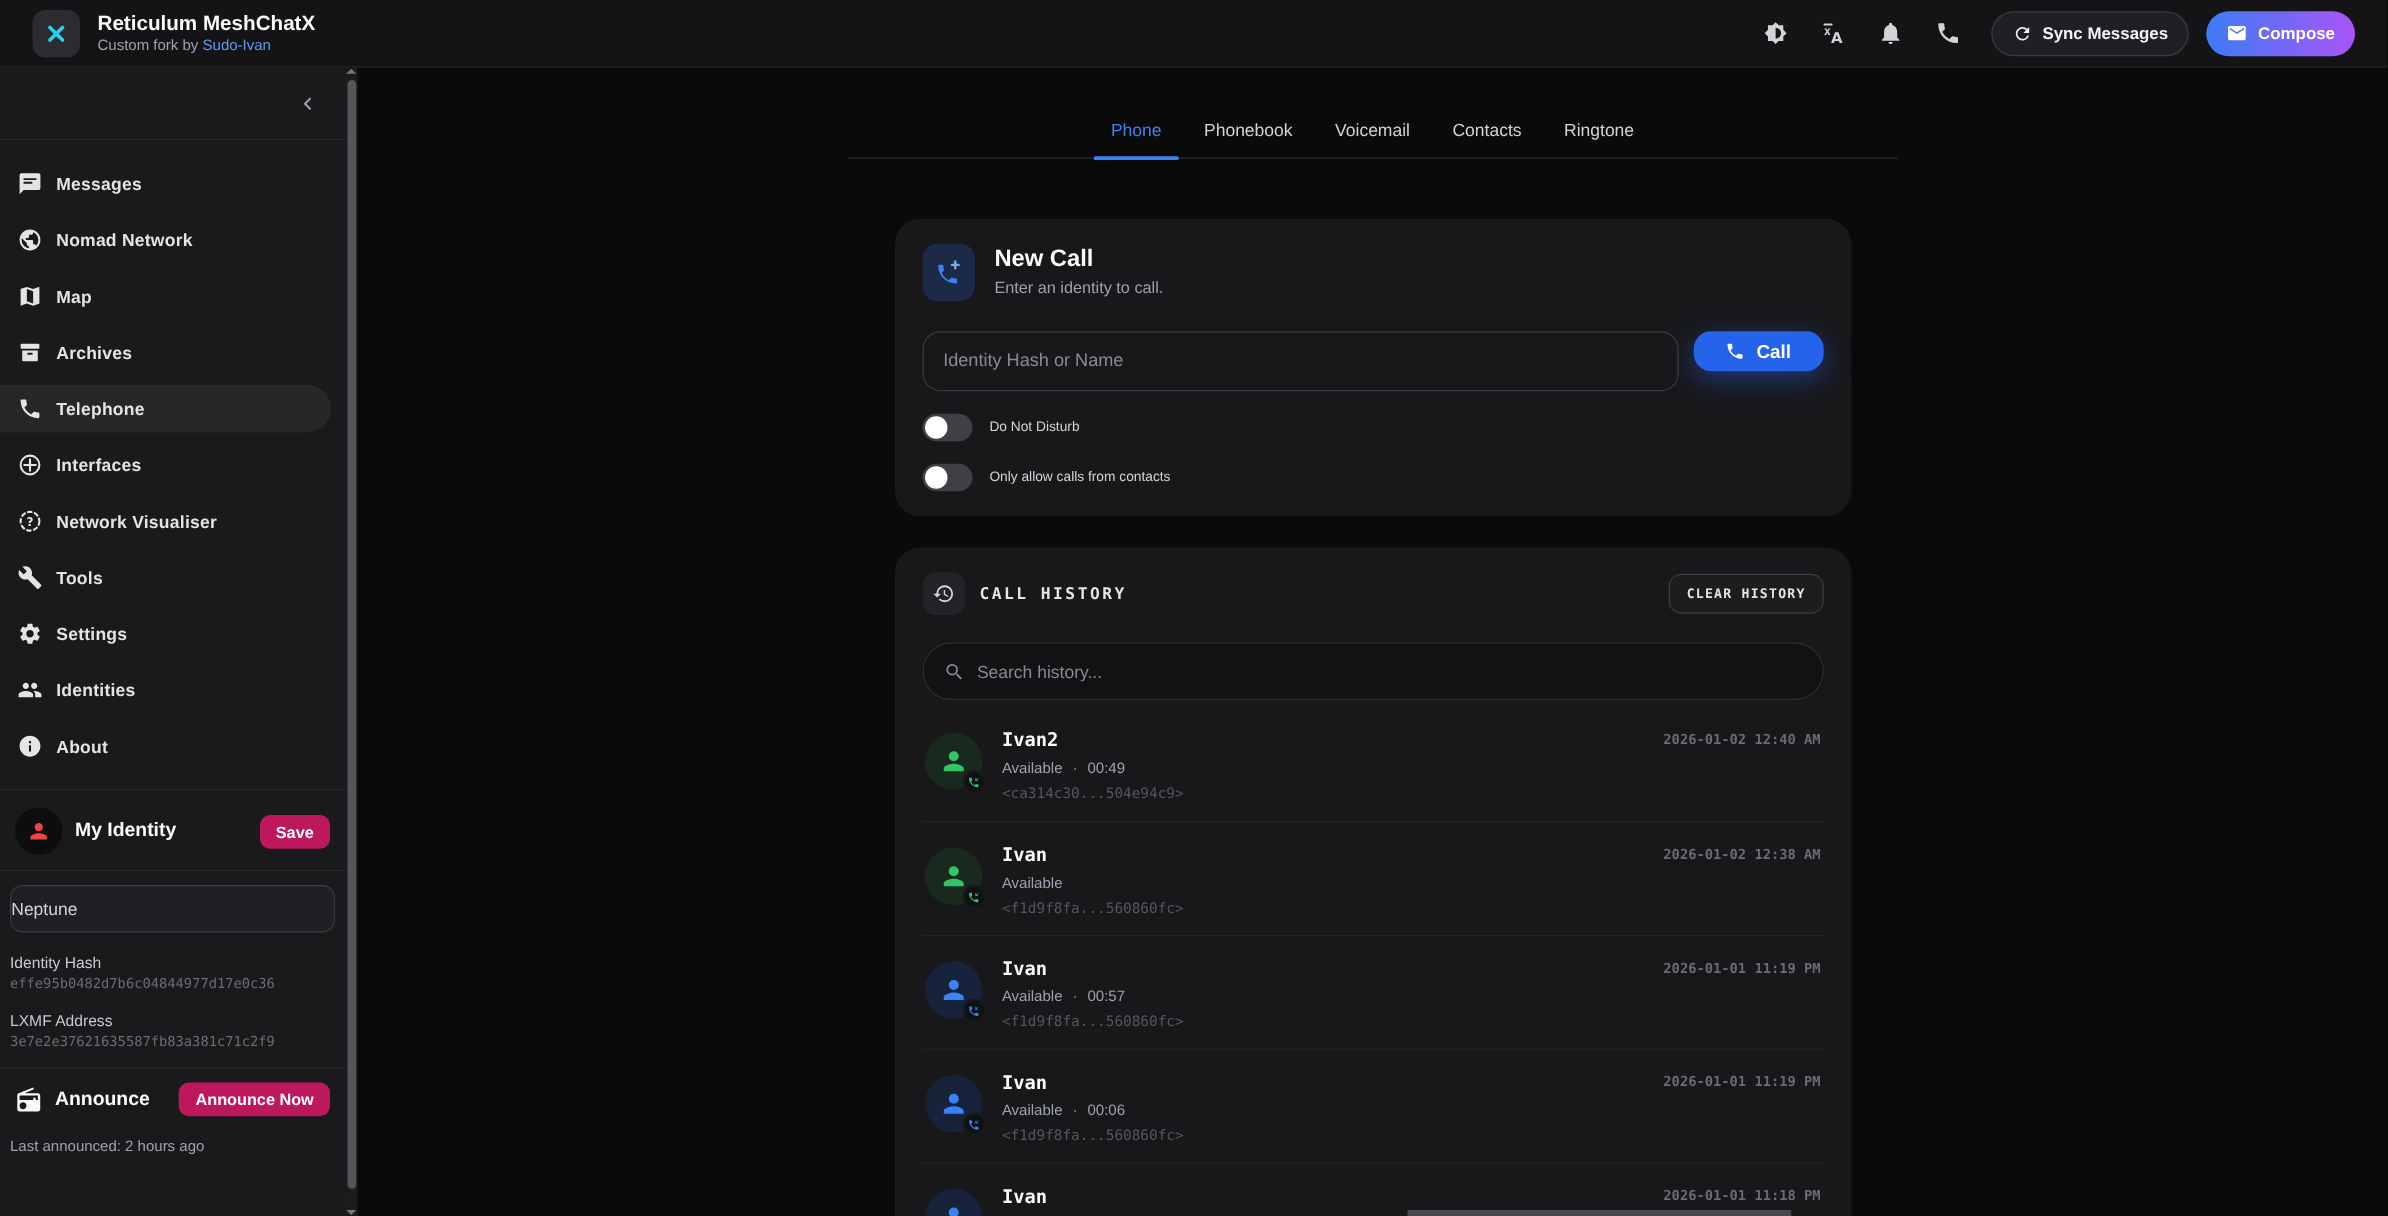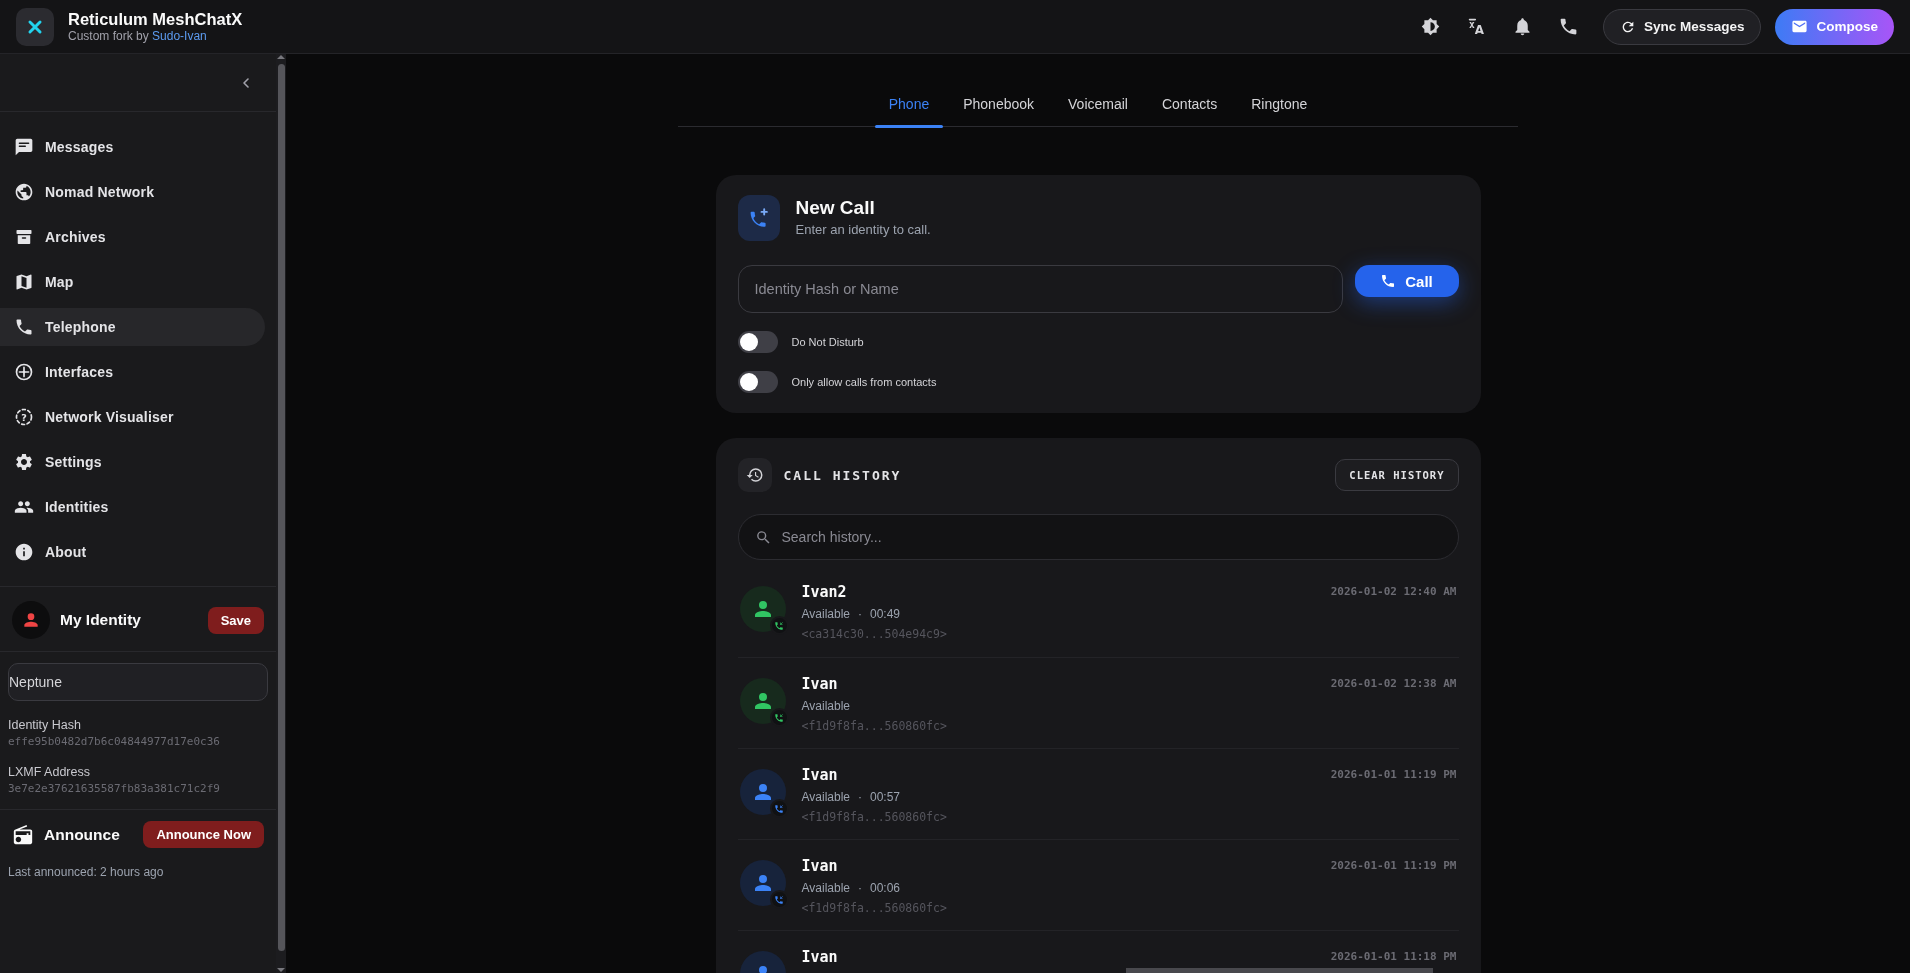--- a/index.html
+++ b/index.html
@@ -7,21 +7,21 @@
   body {
     background:#0a0a0b; color:#e4e4e7;
     font-family:"Liberation Sans", sans-serif; font-size:14px;
   }
   svg { display:block; }
   .mono { font-family:"DejaVu Sans Mono", monospace; }
 
   
   .header {
     height:54px; background:#141416; border-bottom:1px solid #242428;
-    display:flex; align-items:center; padding:0 16px;
+    display:flex; align-items:center; padding:0 26px;
   }
   .logo {
     width:38px; height:38px; border-radius:10px; background:#2b2b30;
     display:flex; align-items:center; justify-content:center; margin-right:14px;
   }
   .title-block { line-height:1.25; }
   .app-title { font-size:16.5px; font-weight:bold; color:#fafafa; }
   .app-sub { font-size:12px; color:#a1a1aa; }
   .app-sub a { color:#5c9bf0; text-decoration:none; }
   .header-right { margin-left:auto; display:flex; align-items:center; gap:6px; }
@@ -64,21 +64,21 @@
 
   .identity-head {
     display:flex; align-items:center; gap:10px; padding:14px 12px 12px 12px;
   }
   .id-avatar {
     width:38px; height:38px; border-radius:50%; background:#0d0d0e;
     display:flex; align-items:center; justify-content:center;
   }
   .identity-title { font-size:15.5px; font-weight:bold; color:#fafafa; }
   .small-btn {
-    margin-left:auto; background:#7f1d1d; border:none; color:#fff; font-weight:bold;
+    margin-left:auto; background:#be185d; border:none; color:#fff; font-weight:bold;
     font-size:13px; padding:6px 13px; border-radius:8px; cursor:pointer;
     font-family:"Liberation Sans", sans-serif;
   }
   .identity-body { border-top:1px solid #28282c; padding:11px 8px 0 8px; }
   .name-input {
     width:100%; height:38px; background:#202024; border:1px solid #3a3a40;
     border-radius:10px; color:#d4d4d8; font-size:14px; padding:0 0;
     font-family:"Liberation Sans", sans-serif;
   }
   .meta-label { font-size:12.5px; color:#c9c9cf; margin-top:17px; }
@@ -299,34 +299,34 @@
         <span class="nav-icon">
             <svg viewBox="0 0 24 24" fill="currentColor" width="20" height="20">
               <path d="M12 2C6.48 2 2 6.48 2 12s4.48 10 10 10 10-4.48 10-10S17.52 2 12 2zm-1 17.93c-3.95-.49-7-3.85-7-7.93 0-.62.08-1.21.21-1.79L9 15v1c0 1.1.9 2 2 2v1.93zm6.9-2.54c-.26-.81-1-1.39-1.9-1.39h-1v-3c0-.55-.45-1-1-1H8v-2h2c.55 0 1-.45 1-1V7h2c1.1 0 2-.9 2-2v-.41c2.93 1.19 5 4.06 5 7.41 0 2.08-.8 3.97-2.1 5.39z"></path>
             </svg>
           </span>
         <span class="nav-label">Nomad Network</span>
       </div>
       <div class="nav-item">
         <span class="nav-icon">
             <svg viewBox="0 0 24 24" fill="currentColor" width="20" height="20">
+              <path d="M20.5 3l-.16.03L15 5.1 9 3 3.36 4.9c-.21.07-.36.25-.36.48V20.5a.5.5 0 0 0 .66.47L9 18.9l6 2.1 5.64-1.9c.21-.07.36-.25.36-.48V3.5a.5.5 0 0 0-.5-.5zM15 19l-6-2.11V5l6 2.11V19z"></path>
+            </svg>
+          </span>
+        <span class="nav-label">Map</span>
+      </div>
+      <div class="nav-item">
+        <span class="nav-icon">
+            <svg viewBox="0 0 24 24" fill="currentColor" width="20" height="20">
               <rect x="3" y="3.5" width="18" height="5" rx="1"></rect>
               <path d="M4.5 10h15v9.5a1 1 0 0 1-1 1h-13a1 1 0 0 1-1-1V10z"></path>
               <rect x="9.3" y="12.2" width="5.4" height="2" rx="1" fill="#1a1a1c"></rect>
             </svg>
           </span>
         <span class="nav-label">Archives</span>
-      </div>
-      <div class="nav-item">
-        <span class="nav-icon">
-            <svg viewBox="0 0 24 24" fill="currentColor" width="20" height="20">
-              <path d="M20.5 3l-.16.03L15 5.1 9 3 3.36 4.9c-.21.07-.36.25-.36.48V20.5a.5.5 0 0 0 .66.47L9 18.9l6 2.1 5.64-1.9c.21-.07.36-.25.36-.48V3.5a.5.5 0 0 0-.5-.5zM15 19l-6-2.11V5l6 2.11V19z"></path>
-            </svg>
-          </span>
-        <span class="nav-label">Map</span>
       </div>
       <div class="nav-item active">
         <span class="nav-icon">
             <svg viewBox="0 0 24 24" fill="currentColor" width="20" height="20">
               <path d="M6.62 10.79c1.44 2.83 3.76 5.14 6.59 6.59l2.2-2.2c.27-.27.67-.36 1.02-.24 1.12.37 2.33.57 3.57.57.55 0 1 .45 1 1V20c0 .55-.45 1-1 1-9.39 0-17-7.61-17-17 0-.55.45-1 1-1h3.5c.55 0 1 .45 1 1 0 1.25.2 2.45.57 3.57.11.35.03.74-.25 1.02l-2.2 2.2z"></path>
             </svg>
           </span>
         <span class="nav-label">Telephone</span>
       </div>
       <div class="nav-item">
@@ -340,20 +340,28 @@
         <span class="nav-label">Interfaces</span>
       </div>
       <div class="nav-item">
         <span class="nav-icon">
             <svg viewBox="0 0 24 24" width="20" height="20">
               <circle cx="12" cy="12" r="9" fill="none" stroke="currentColor" stroke-width="2" stroke-dasharray="3.5 3.2" stroke-linecap="round"></circle>
               <text x="12" y="16.2" text-anchor="middle" font-size="11.5" font-weight="bold" fill="currentColor" font-family="DejaVu Sans, sans-serif">?</text>
             </svg>
           </span>
         <span class="nav-label">Network Visualiser</span>
+      </div>
+      <div class="nav-item">
+        <span class="nav-icon">
+            <svg viewBox="0 0 24 24" fill="currentColor" width="20" height="20">
+              <path d="M22.7 19l-9.1-9.1c.9-2.3.4-5-1.5-6.9-2-2-5-2.4-7.4-1.3L9 6 6 9 1.6 4.7C.4 7.1.9 10.1 2.9 12.1c1.9 1.9 4.6 2.4 6.9 1.5l9.1 9.1c.4.4 1 .4 1.4 0l2.3-2.3c.5-.4.5-1.1.1-1.4z"></path>
+            </svg>
+          </span>
+        <span class="nav-label">Tools</span>
       </div>
       <div class="nav-item">
         <span class="nav-icon">
             <svg viewBox="0 0 24 24" fill="currentColor" width="20" height="20">
               <path d="M19.14 12.94c.04-.3.06-.61.06-.94 0-.32-.02-.64-.07-.94l2.03-1.58c.18-.14.23-.41.12-.61l-1.92-3.32c-.12-.22-.37-.29-.59-.22l-2.39.96c-.5-.38-1.03-.7-1.62-.94l-.36-2.54c-.04-.24-.24-.41-.48-.41h-3.84c-.24 0-.43.17-.47.41l-.36 2.54c-.59.24-1.13.57-1.62.94l-2.39-.96c-.22-.08-.47 0-.59.22L2.74 8.87c-.12.21-.08.47.12.61l2.03 1.58c-.05.3-.09.63-.09.94s.02.64.07.94l-2.03 1.58c-.18.14-.23.41-.12.61l1.92 3.32c.12.22.37.29.59.22l2.39-.96c.5.38 1.03.7 1.62.94l.36 2.54c.05.24.24.41.48.41h3.84c.24 0 .44-.17.47-.41l.36-2.54c.59-.24 1.13-.56 1.62-.94l2.39.96c.22.08.47 0 .59-.22l1.92-3.32c.12-.22.07-.47-.12-.61l-2.01-1.58zM12 15.6c-1.98 0-3.6-1.62-3.6-3.6s1.62-3.6 3.6-3.6 3.6 1.62 3.6 3.6-1.62 3.6-3.6 3.6z"></path>
             </svg>
           </span>
         <span class="nav-label">Settings</span>
       </div>
       <div class="nav-item">

